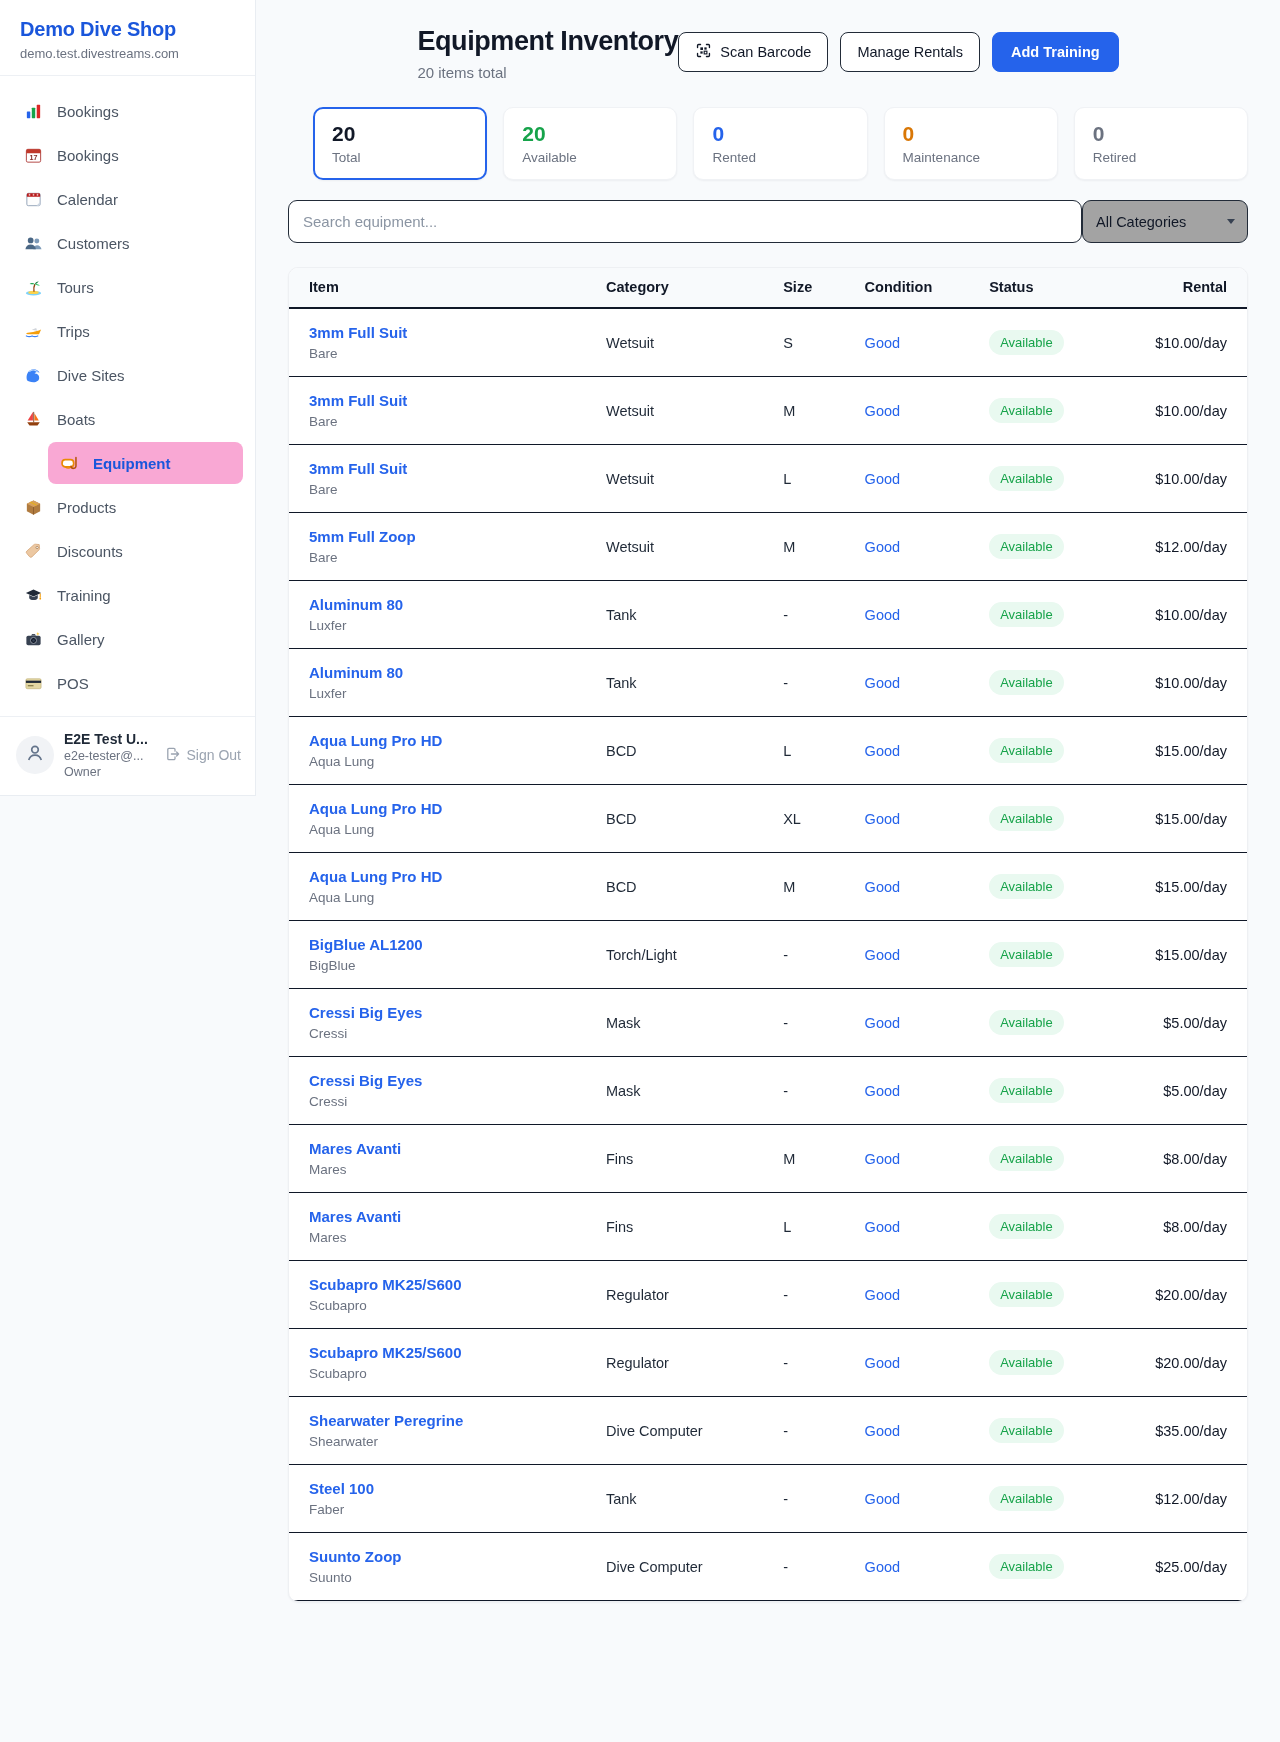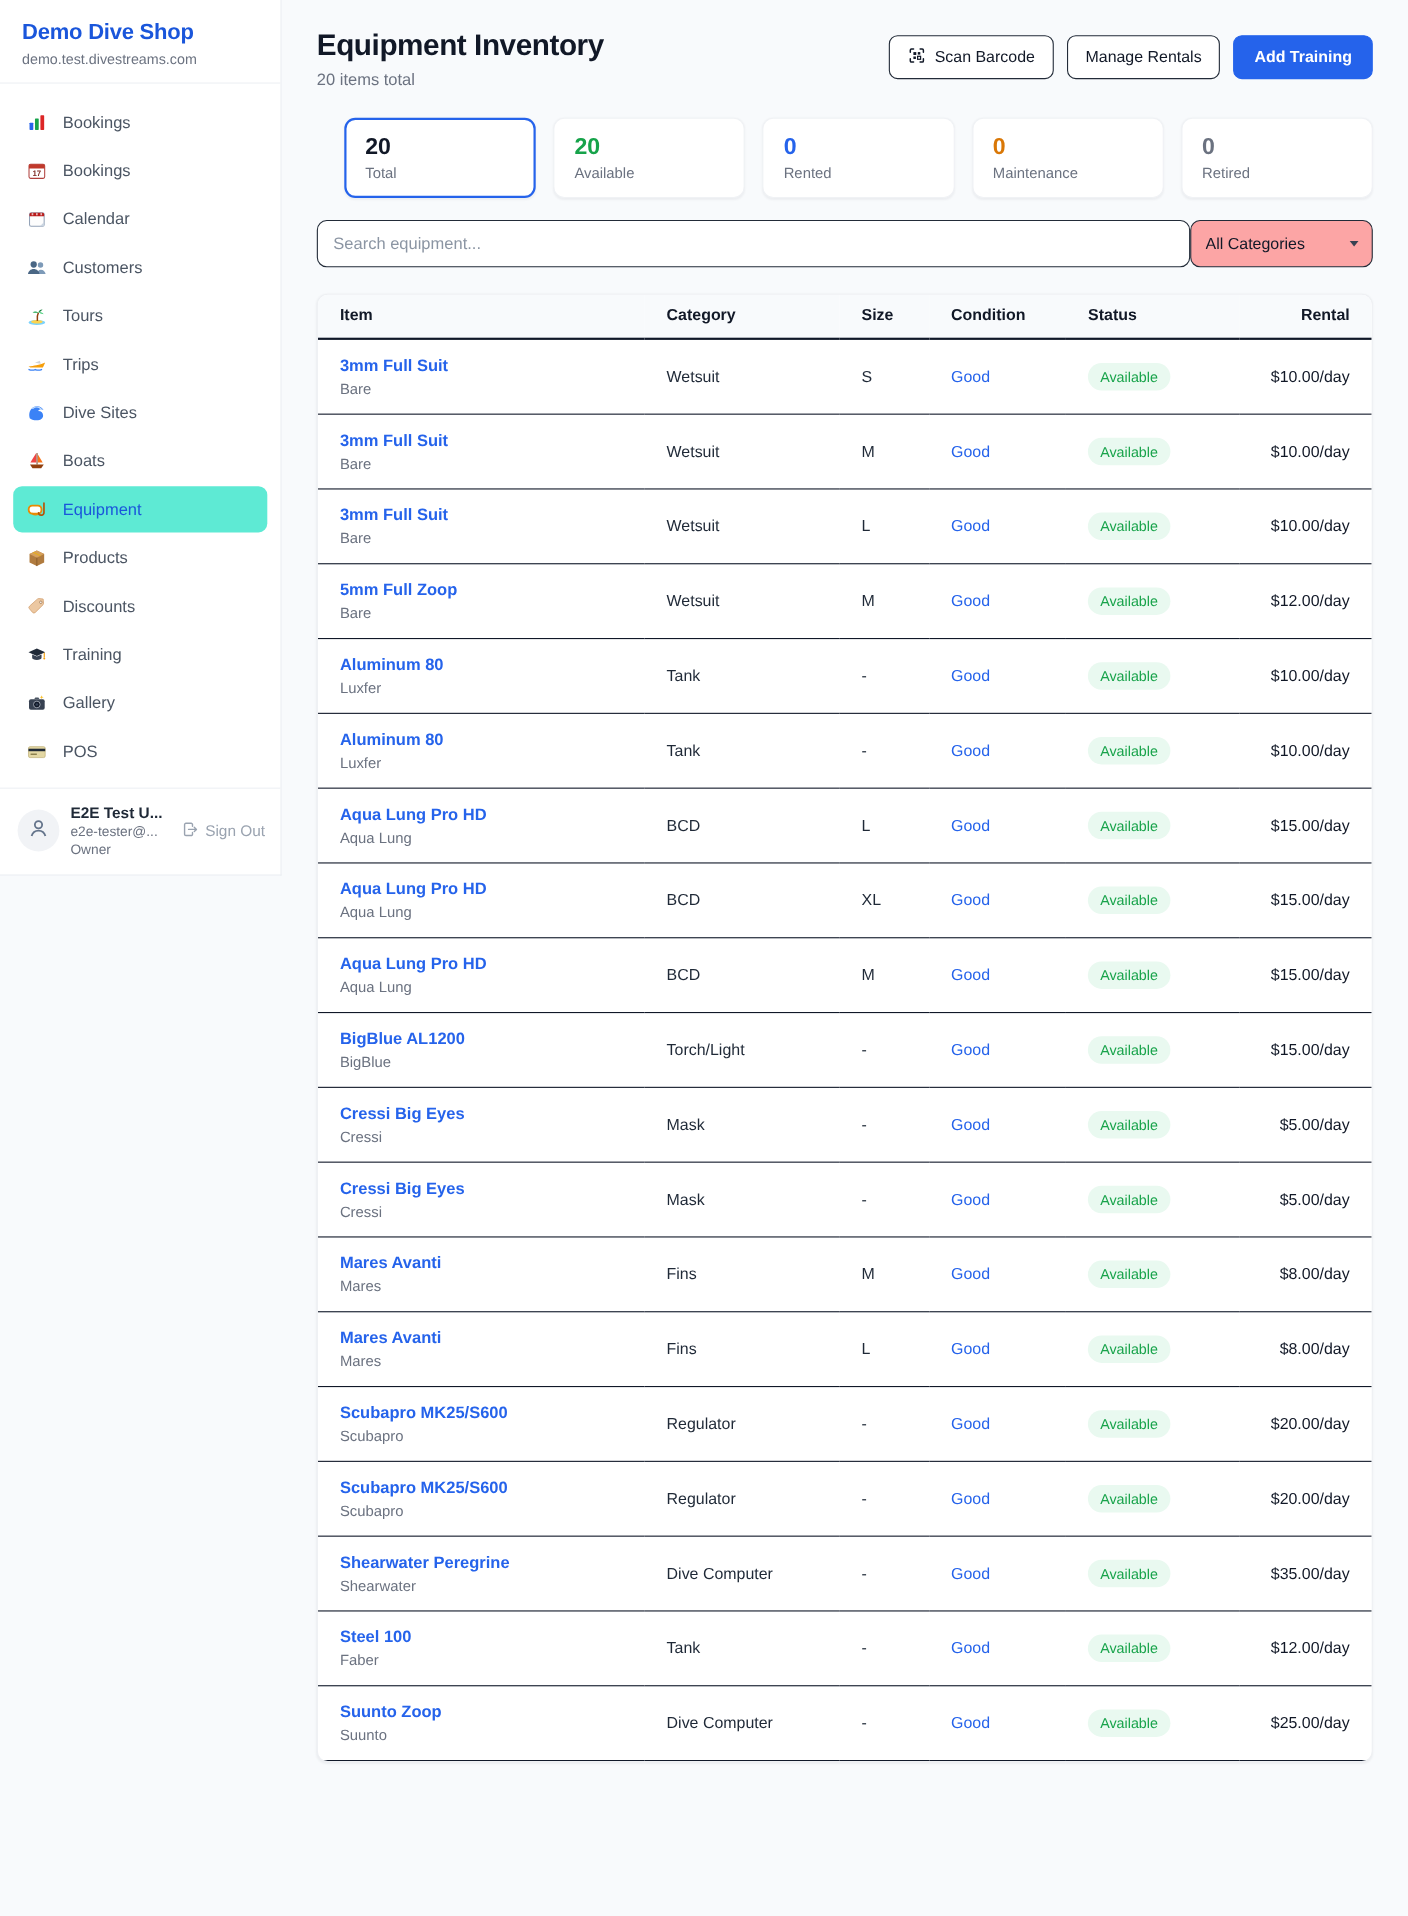--- a/index.html
+++ b/index.html
@@ -14,21 +14,21 @@
     border-right:1px solid #e9edf2; border-bottom:1px solid #e9edf2;
   }
   .brand-block { padding:18px 20px 14px 20px; border-bottom:1px solid #edf0f4; }
   .brand-title { font-size:20px; font-weight:700; color:#1a56db; letter-spacing:-0.2px; }
   .brand-domain { font-size:13px; color:#6b7280; margin-top:5px; }
   .nav { padding:14px 12px 10px 12px; list-style:none; }
   .nav-item {
     display:flex; align-items:center; gap:14px; height:42px; padding:0 12px;
     border-radius:8px; color:#4b5563; font-size:15px; cursor:pointer; margin-bottom:2px;
   }
-  .nav-item.active { background:#5eead4; color:#1a56db; font-weight:400; }
+  .nav-item.active { background:#f9a8d4; color:#1a56db; font-weight:700;margin-left:36px; }
   .nav-icon { width:19px; height:19px; flex:0 0 19px; display:inline-flex; }
   .nav-icon svg { width:19px; height:19px; }
   .user-block {
     border-top:1px solid #edf0f4; padding:14px 14px 16px 16px;
     display:flex; align-items:center; gap:10px;
   }
   .avatar {
     width:38px; height:38px; border-radius:50%; background:#f1f3f6;
     display:flex; align-items:center; justify-content:center; flex:0 0 38px;
   }
@@ -36,21 +36,21 @@
   .user-meta { flex:1; min-width:0; }
   .user-name { font-size:14px; font-weight:700; color:#1f2937; white-space:nowrap; overflow:hidden; }
   .user-email, .user-role { font-size:12.5px; color:#6b7280; margin-top:2px; white-space:nowrap; overflow:hidden; }
   .signout-btn {
     display:flex; align-items:center; gap:6px; color:#9aa3b0; font-size:14px;
     background:none; border:none; cursor:pointer; font-family:inherit; flex:0 0 auto;
   }
   .signout-btn svg { width:16px; height:16px; }
   
   .main { margin-left:256px; padding:26px 32px 20px 32px; }
-  .page-header { display:flex; justify-content:space-between; align-items:flex-start; }
+  .page-header { display:flex; justify-content:center; align-items:flex-start; }
   .page-title { font-size:27px; font-weight:700; letter-spacing:-0.4px; color:#111827; }
   .page-subtitle { font-size:15px; color:#6b7280; margin-top:7px; }
   .header-actions { display:flex; gap:12px; margin-top:6px; }
   .btn {
     height:40px; border-radius:8px; font-family:inherit; font-size:14.5px;
     display:inline-flex; align-items:center; gap:8px; cursor:pointer;
   }
   .btn-outline { background:#fff; border:1.5px solid #222b38; color:#111827; padding:0 16px; font-weight:500; }
   .btn-primary { background:#2563eb; border:1.5px solid #2563eb; color:#fff; padding:0 18px; font-weight:600; }
   .btn .qr svg { width:17px; height:17px; }
@@ -69,21 +69,21 @@
     flex:1; height:43px; border:1.5px solid #222b38; border-radius:9px; background:#fff;
     padding:0 14px; font-size:15px; font-family:inherit; color:#111827; outline:none;
   }
   .search-input::placeholder { color:#8b95a3; }
   .select-wrap { position:relative; width:166px; }
   .select-wrap::after {
     content:""; position:absolute; right:13px; top:19px; pointer-events:none;
     border-left:4.5px solid transparent; border-right:4.5px solid transparent; border-top:5.5px solid #374151;
   }
   .category-select {
-    width:100%; height:43px; border:1.5px solid #222b38; border-radius:9px; background:#fca5a5;
+    width:100%; height:43px; border:1.5px solid #222b38; border-radius:9px; background:#a3a3a3;
     padding:0 28px 0 13px; font-size:14.5px; font-weight:500; font-family:inherit; color:#111827;
     appearance:none; -webkit-appearance:none; cursor:pointer; outline:none;
   }
   
   .table-card {
     margin-top:24px; background:#fff; border-radius:10px; overflow:hidden;
     border:1px solid #eef0f3; box-shadow:0 1px 2px rgba(16,24,40,.05);
   }
   table { width:100%; border-collapse:collapse; }
   thead th {

